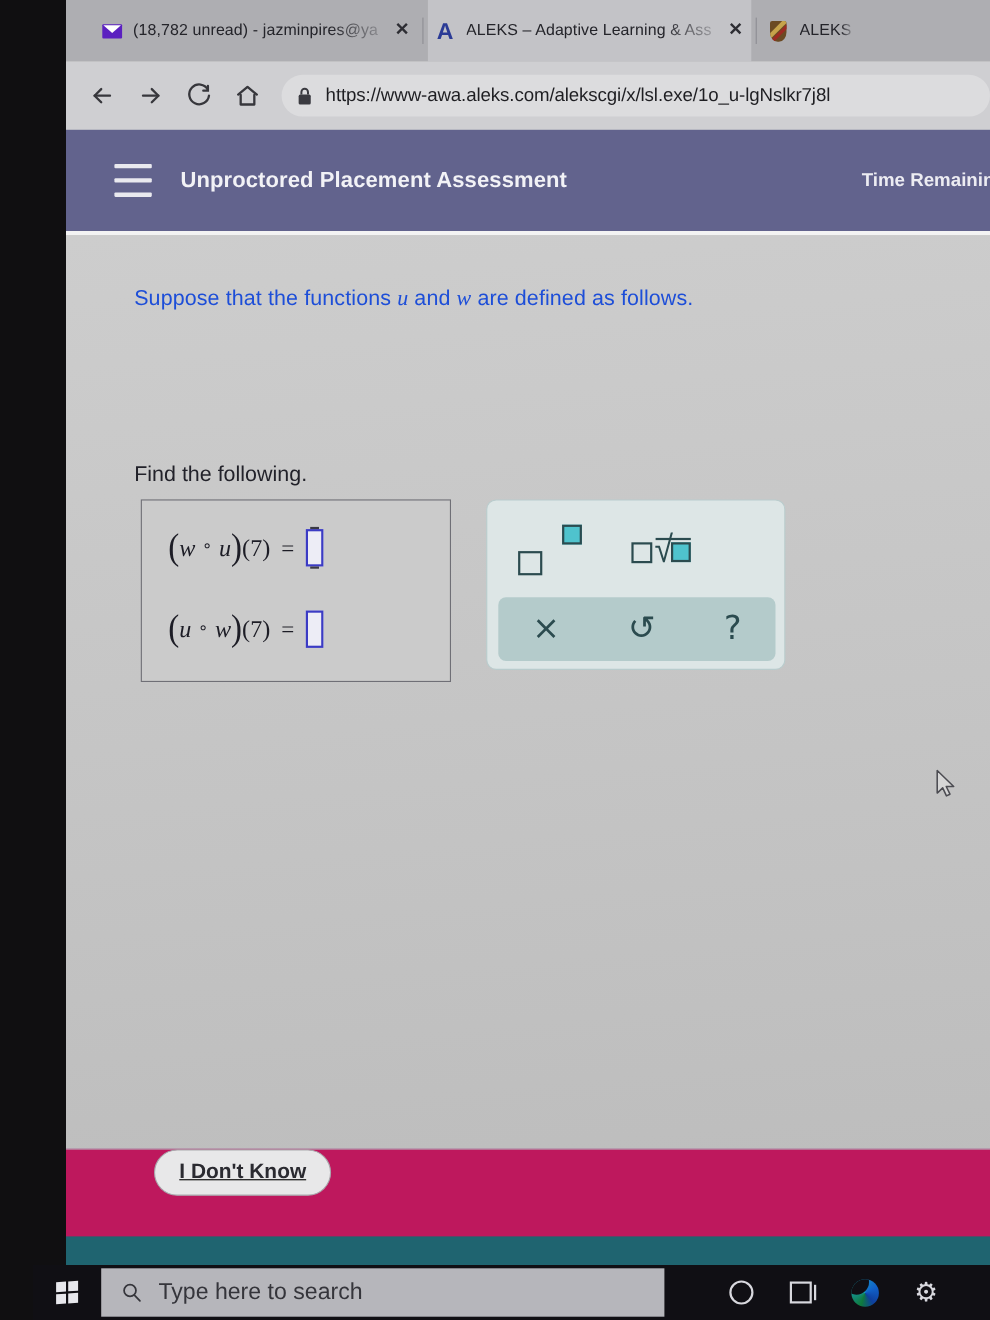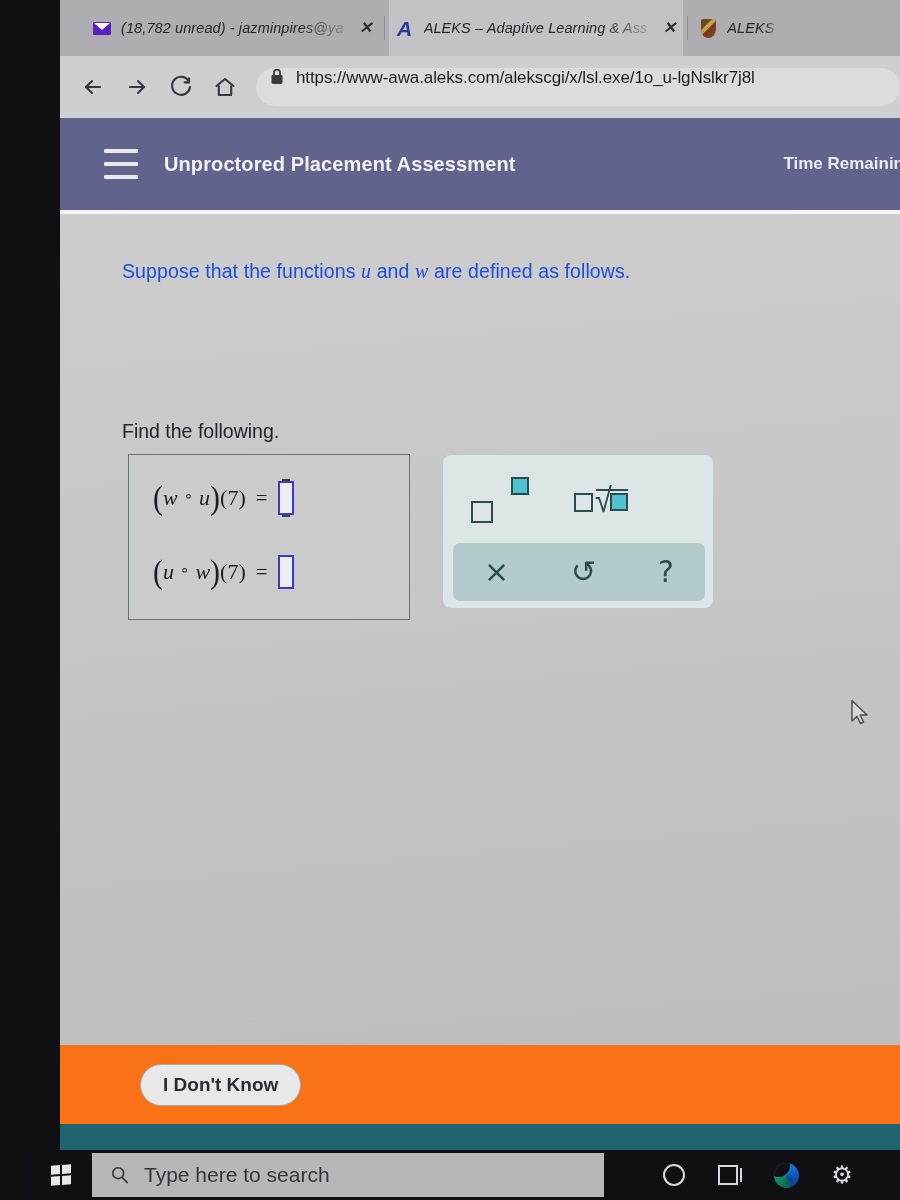--- a/index.html
+++ b/index.html
@@ -15,21 +15,21 @@
   #bezel{position:absolute;inset:0;background:#100f11;}
   #screen{
     position:absolute;left:60px;top:0;width:840px;height:1200px;
     background:#c9c9c9;overflow:hidden;
   }
 
   
   .tabstrip{
     position:absolute;left:0;top:0;width:840px;height:56px;
     background:#aeaeb2;
-    display:flex;align-items:center;font-style:italic;
+    display:flex;align-items:center;
   }
   .tab{
     display:flex;align-items:center;height:56px;
     padding:0 6px;flex:0 0 auto;white-space:nowrap;
   }
   .tab .favicon{
     width:20px;height:20px;flex:0 0 20px;margin-right:9px;
     display:flex;align-items:center;justify-content:center;
   }
   .tab .tabtitle{
@@ -74,21 +74,21 @@
     box-sizing:border-box;
   }
   .navbtn{
     width:38px;height:38px;flex:0 0 38px;margin-right:6px;
     display:flex;align-items:center;justify-content:center;
     color:#37373c;cursor:pointer;
   }
   .navbtn svg{display:block;}
   .omnibox{
     flex:1 1 auto;height:38px;background:#dcdcde;border-radius:19px;
-    display:flex;align-items:flex-start;padding:0 14px;margin-left:6px;
+    display:flex;align-items:center;padding:0 14px;margin-left:6px;
     overflow:hidden;
   }
   .omnibox .lock{flex:0 0 14px;margin-right:12px;display:flex;align-items:center;}
   .omnibox .urltext{
     font-size:17px;color:#1e1e22;white-space:nowrap;letter-spacing:-.1px;
   }
 
   
   .aleksheader{
     position:absolute;left:0;top:118px;width:840px;height:92px;
@@ -211,22 +211,23 @@
     font-size:30px;color:#2b4b4f;line-height:1;cursor:pointer;
     font-family:"DejaVu Sans",sans-serif;
   }
 
   
   .cursorarrow{position:absolute;left:790px;top:485px;}
 
   
   .btnbar{
     position:absolute;left:0;top:1044px;width:840px;height:80px;
-    background:#f97316;display:flex;align-items:center;
+    background:#be185d;display:flex;align-items:flex-start;
     border-top:1.5px solid #b2c6c8;
+    text-decoration:underline;
   }
   .btn{
     height:42px;border-radius:21px;display:flex;align-items:center;justify-content:center;
     font-size:19px;cursor:pointer;box-sizing:border-box;
   }
   .btn-idk{
     margin-left:80px;padding:0 22px;background:#e8e8e9;border:1.4px solid #a9a9ae;
     color:#2a2a30;font-weight:bold;
   }
   .btn-submit{

